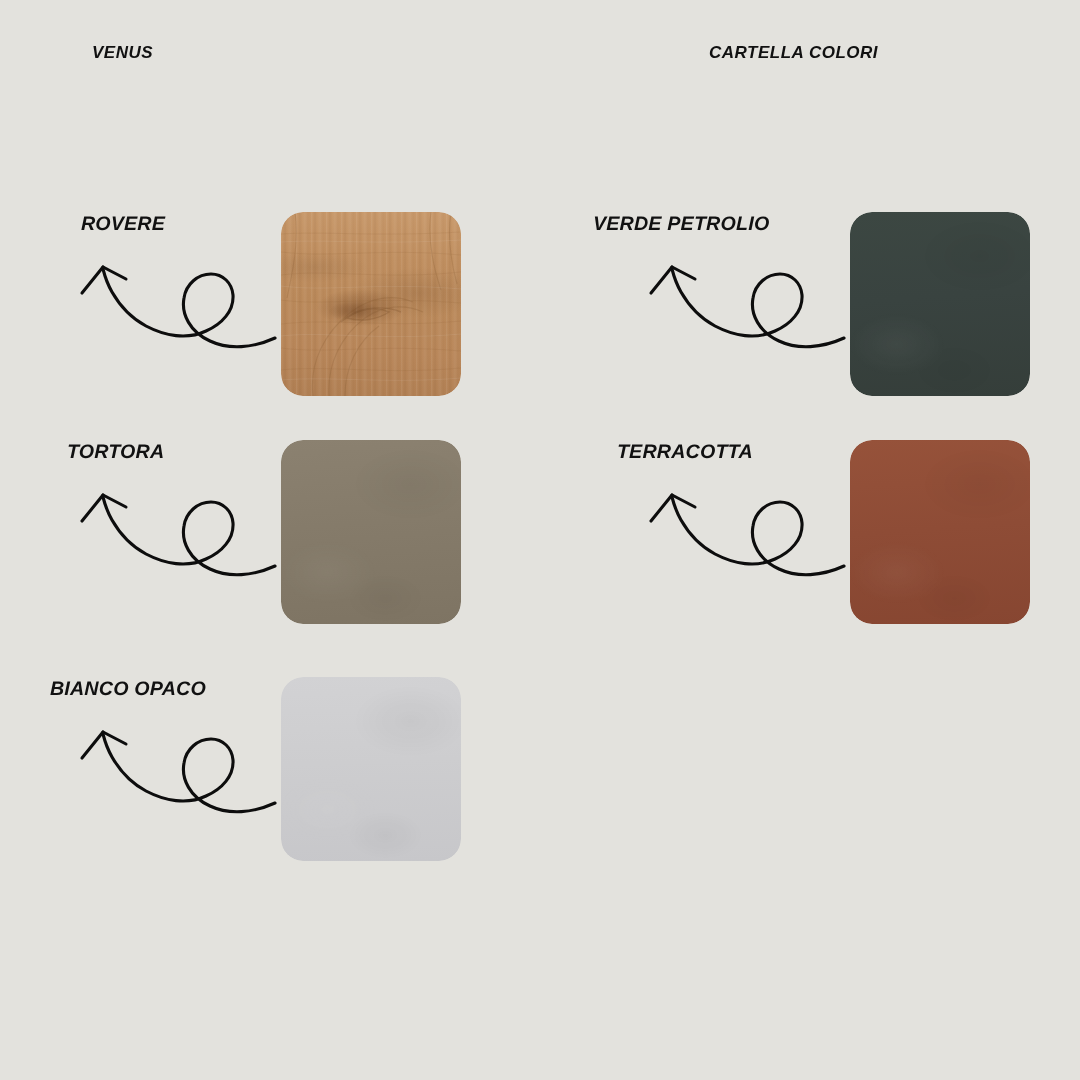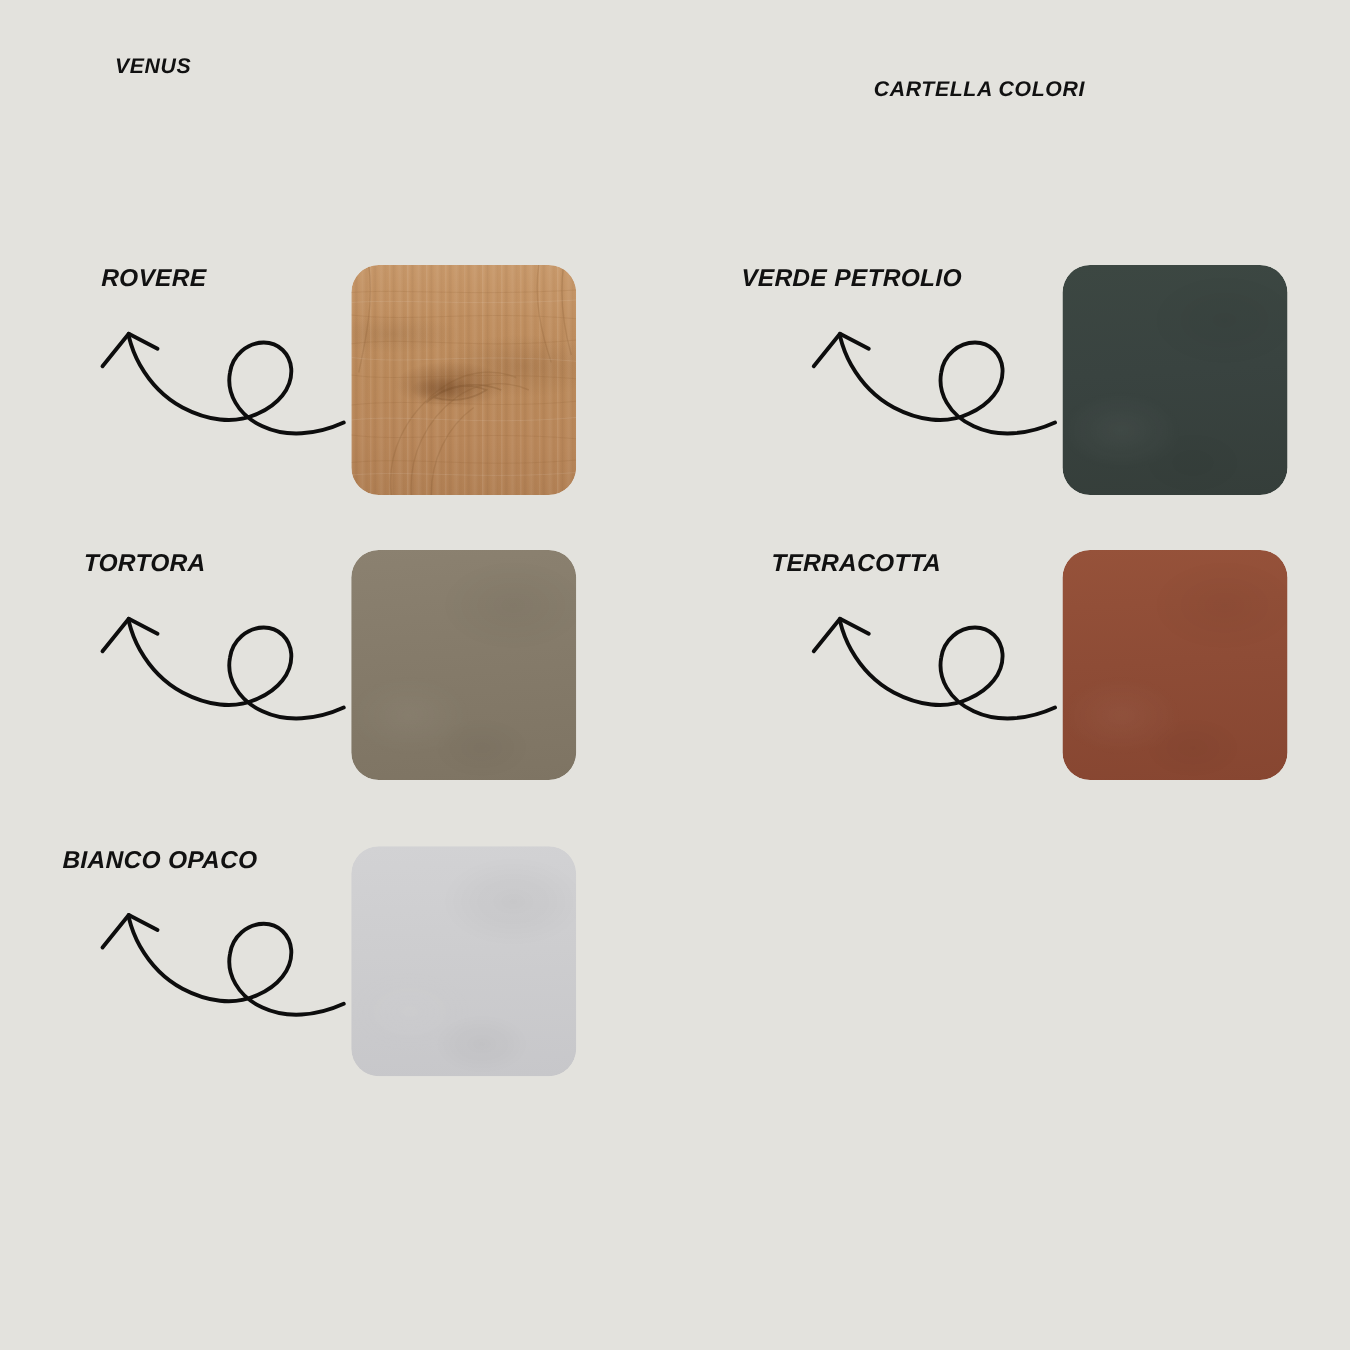--- a/index.html
+++ b/index.html
@@ -27,21 +27,21 @@
     position: absolute;
     top: 43px;
     font-size: 17px;
     font-weight: bold;
     font-style: italic;
     letter-spacing: 0.5px;
     color: #111111;
     white-space: nowrap;
   }
   .hdr-left  { left: 92px; }
-  .hdr-right { right: 108px; margin-top: 19px; }
+  .hdr-right { right: 98px; }
 
   
   .entry {
     position: absolute;
     width: 460px;
     height: 260px;
   }
 
   .entry-label {
     position: absolute;

